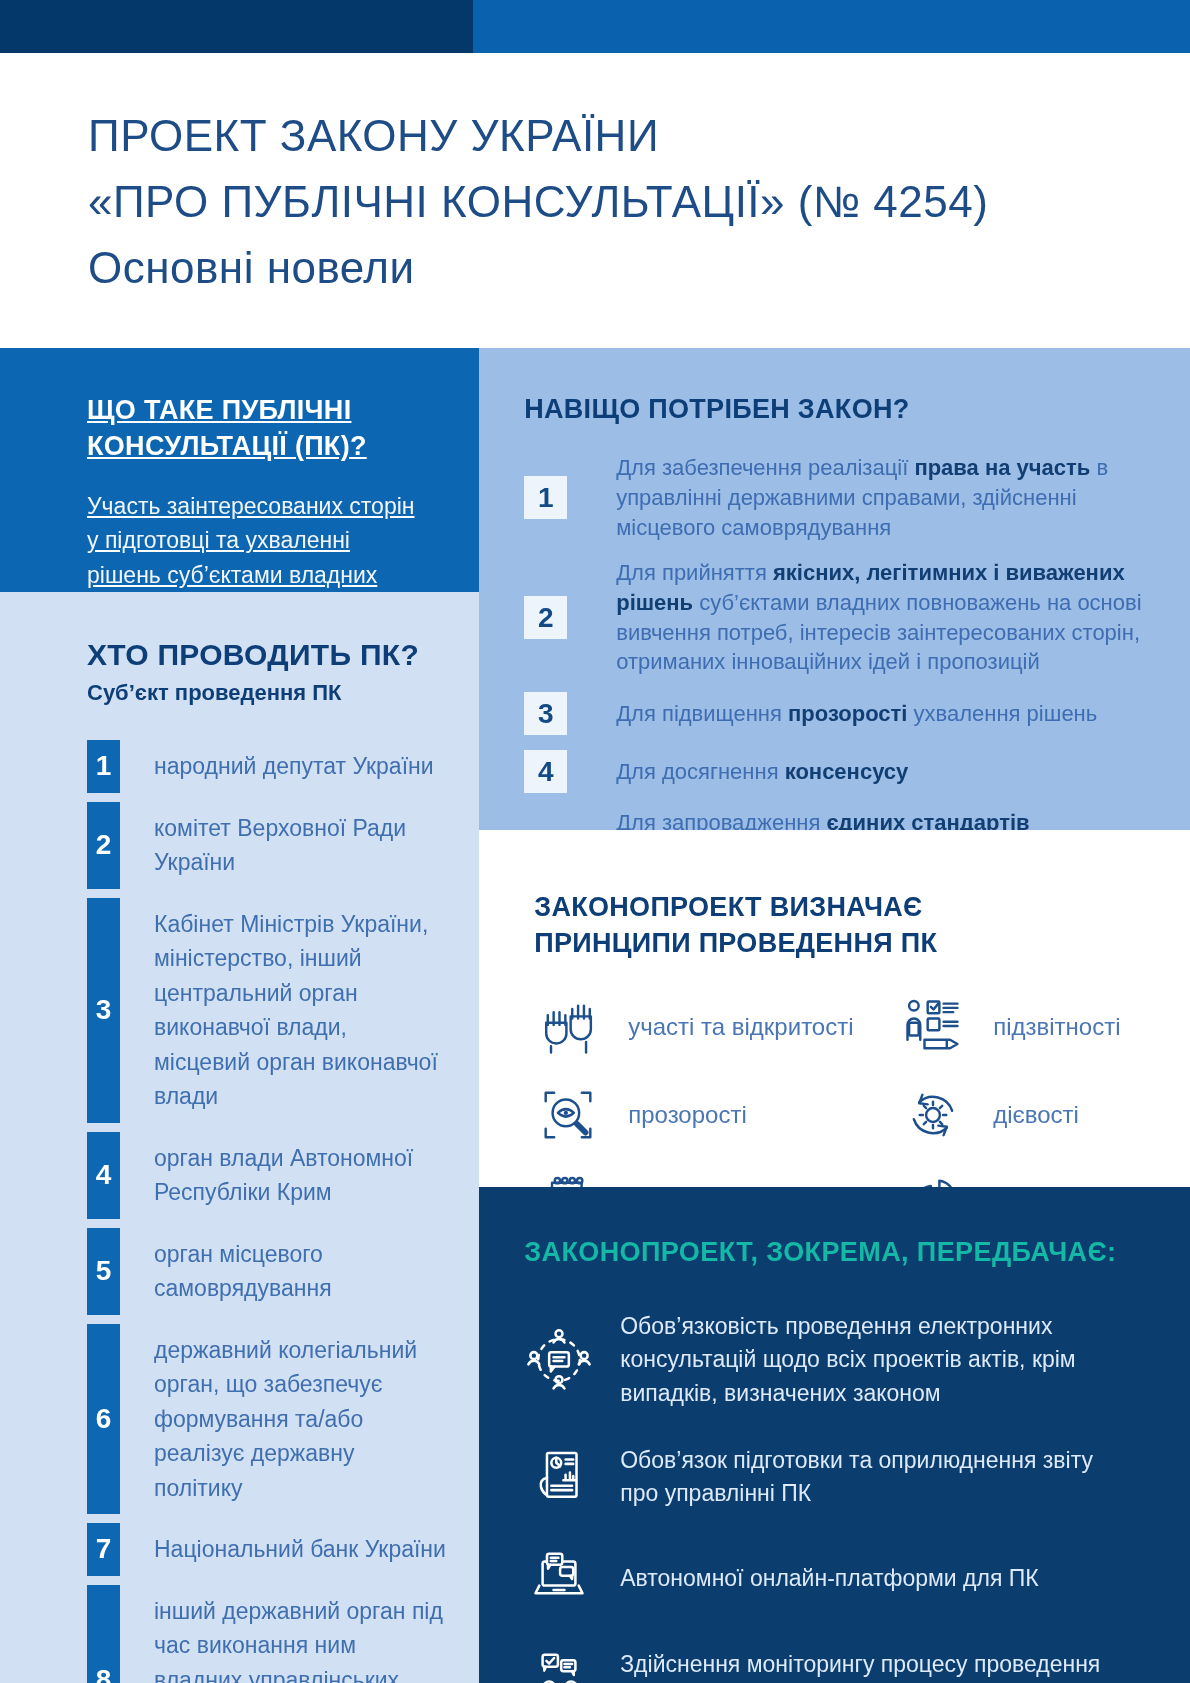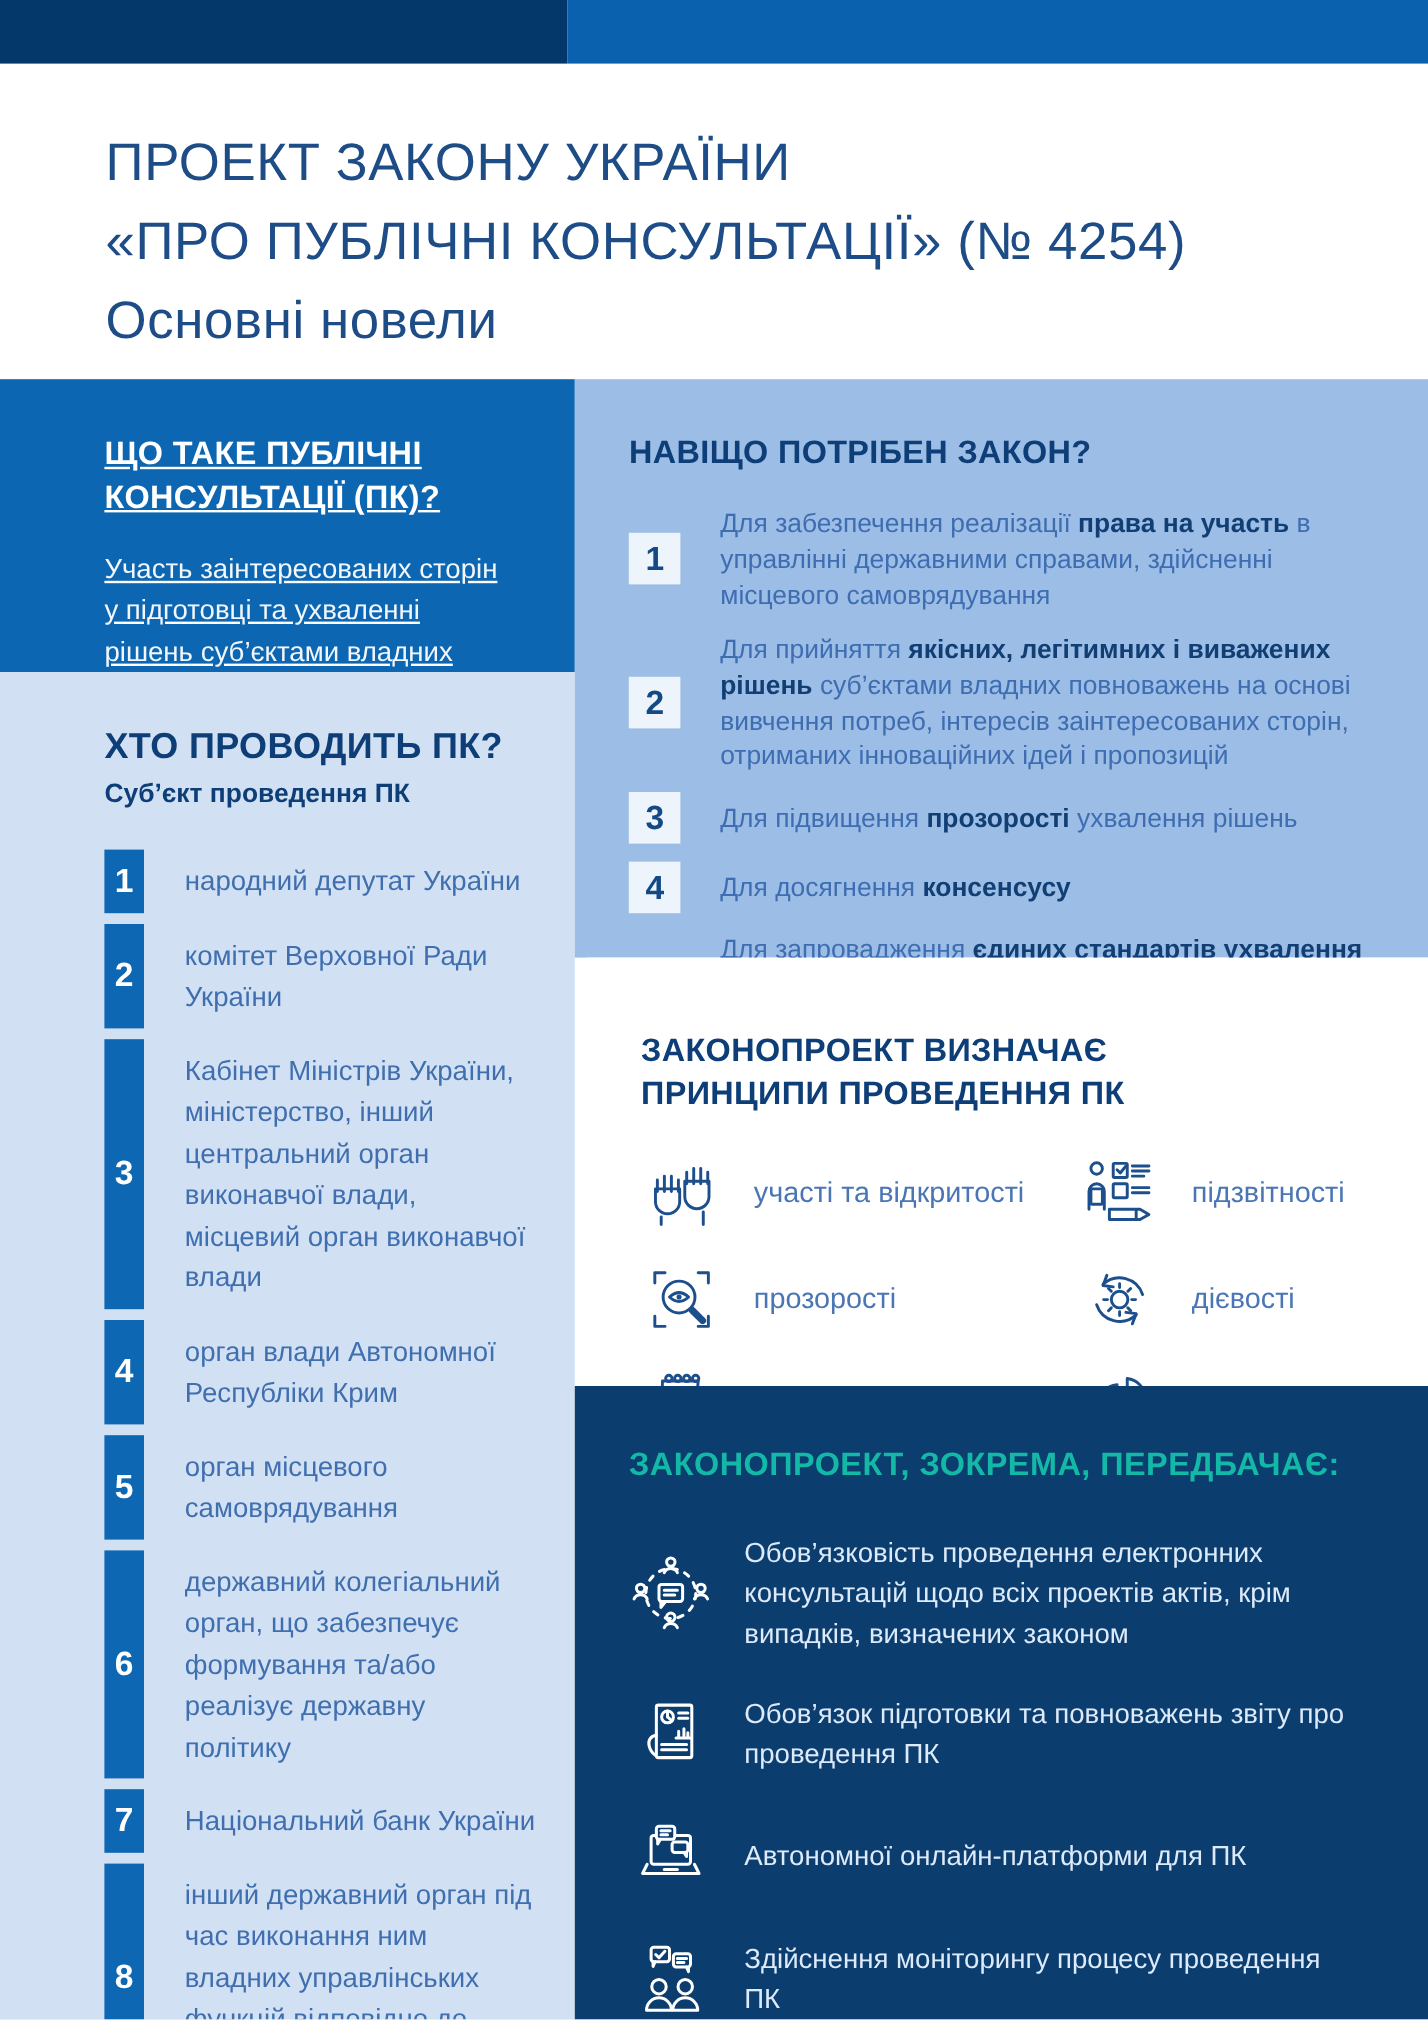--- a/index.html
+++ b/index.html
@@ -8,21 +8,21 @@
     width:1190px; height:1683px; position:relative; margin:0 auto;
     background:#ffffff; overflow:hidden;
     font-family:"Liberation Sans", sans-serif;
   }
   
   .topbar { display:flex; height:53px; }
   .topbar-left { width:473px; background:#05386a; }
   .topbar-right { flex:1; background:#0a62ae; }
 
   
-  .header { padding:50px 88px 0 88px; height:263px; }
+  .header { padding:50px 88px 0 88px; height:295px; }
   .title { color:#1d4c86; font-size:44px; font-weight:400; line-height:1.5; letter-spacing:0.5px; }
 
   
   .columns { display:flex; height:1335px; align-items:stretch; }
   .col-left { width:497px; display:flex; flex-direction:column; }
   .col-right { flex:1; display:flex; flex-direction:column; }
 
   
   .what-box { height:244px; background:#0d66b1; color:#ffffff; padding:44px 55px 0 87px;text-decoration:underline; }
   .what-box h2 { font-size:27px; font-weight:700; line-height:1.35; margin-bottom:24px; letter-spacing:0.3px; }
@@ -39,21 +39,21 @@
   .who-txt { flex:1; display:flex; align-items:center; padding:9px 0 9px 34px;
              color:#3f6fae; font-size:23px; line-height:1.5; }
 
   
   .why-box { height:482px; background:#9cbde5; padding:46px 48px 12px 45px; }
   .why-box h2 { color:#0d3e77; font-size:27px; font-weight:700; margin-bottom:28px; letter-spacing:0.3px; }
   .why-row { display:flex; align-items:center; margin-bottom:15px; }
   .why-num { width:43px; height:43px; flex:0 0 43px; background:#eef4fc; color:#134a86;
              display:flex; align-items:center; justify-content:center;
              font-size:28px; font-weight:700; }
-  .why-txt { margin-left:33px; font-size:22px; line-height:1.36; color:#3e6db2; }
+  .why-txt { margin-left:49px; font-size:22px; line-height:1.36; color:#3e6db2; }
   .why-txt b { color:#113f74; font-weight:700; }
 
   
   .principles { height:357px; background:#ffffff; padding:60px 30px 0 45px;margin-left:10px; }
   .principles h2 { color:#0d3e77; font-size:27px; font-weight:700; line-height:1.32; margin-bottom:32px; letter-spacing:0.3px; }
   .pgrid { display:grid; grid-template-columns:345px 1fr; row-gap:22px; column-gap:10px;gap:20px; }
   .pitem { display:flex; align-items:center; }
   .pitem .ic { width:68px; height:68px; flex:0 0 68px; color:#1d4f8c; }
   .pitem span { margin-left:26px; color:#4a76b5; font-size:24px; }
 
@@ -278,21 +278,21 @@
         <div class="prow">
           <svg class="ic" viewBox="0 0 64 64">
             <rect x="21" y="10" width="27" height="40" rx="1.5"></rect>
             <circle cx="29.5" cy="19" r="4.5"></circle>
               <path d="M29.5 19 v-4.5 M29.5 19 l3.5 3"></path>
             <path d="M38 16 h7 M38 20 h7"></path>
             <path d="M38 34 v-4 M42 34 v-6 M45 34 v-3 M36 35 h11"></path>
             <path d="M25 40 h19 M25 44 h19"></path>
             <path d="M21 33 c-4.5 0.5 -6.5 4 -5.5 8 c0.8 3.4 2.6 5.6 4.5 7"></path>
           </svg>
-          <span>Обов’язок підготовки та повноважень звіту про проведення ПК</span>
+          <span>Обов’язок підготовки та оприлюднення звіту про управлінні ПК</span>
         </div>
 
         <div class="prow">
           <svg class="ic" viewBox="0 0 64 64">
             <rect x="17" y="16" width="30" height="22" rx="2"></rect>
             <path d="M14 38 l-3.5 7 h43 l-3.5-7"></path>
             <path d="M27 42 h10"></path>
             <rect x="21" y="9" width="14" height="10" rx="2" fill="#0c3d6f"></rect>
             <path d="M24.5 12.5 h7 M24.5 15.5 h5 M24 19 l-2 3.5 v-3.5"></path>
             <rect x="33" y="21" width="12" height="8" rx="2" fill="#0c3d6f"></rect>

